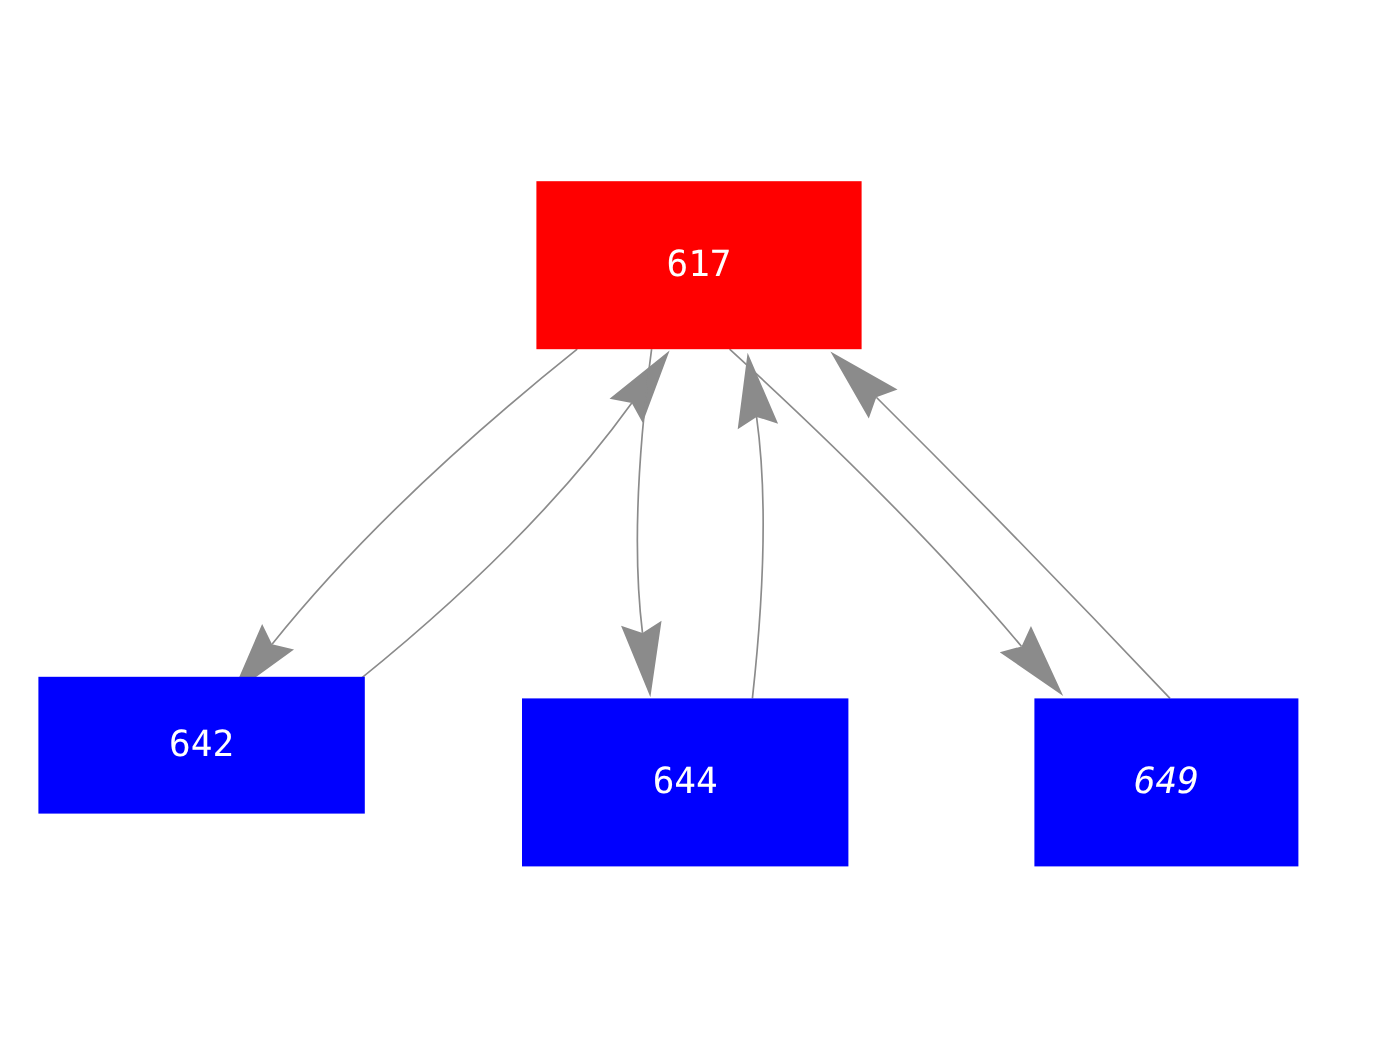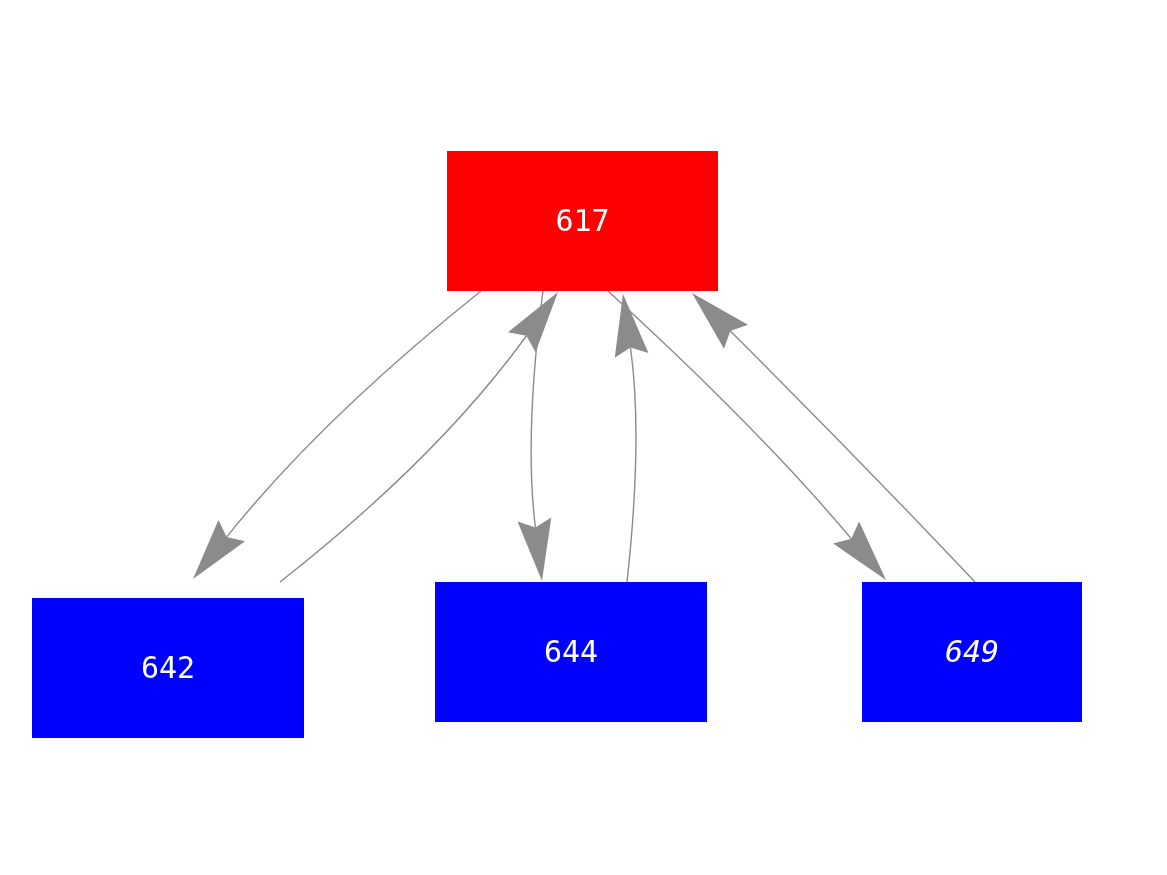--- a/index.html
+++ b/index.html
@@ -63,21 +63,21 @@
       </g>
       <g>
         <path d="M 975 582 Q 852 452 730.2607171130911 331.02158763113425" fill="none" stroke="#8b8b8b" stroke-width="1.4"></path>
         <polygon points="692,293 747.9609093574514,324.6445354506447 730.2607171130911,331.02158763113425 723.9947621668958,348.76141312667545" fill="#8b8b8b"></polygon>
       </g>
     </svg>
 
 <div class="node" style="left: 447px; top: 151px; width: 271px; height: 140px; background: rgb(255, 0, 0);">
       <span class="node-label" style="color: rgb(255, 255, 255);">617</span>
     </div>
-    <div class="node" style="left: 32px; top: 598px; width: 272px; height: 140px; background: rgb(0, 0, 255);">
+    <div class="node" style="left: 32px; top: 564px; width: 272px; height: 114px; background: rgb(0, 0, 255);">
       <span class="node-label" style="color: rgb(255, 255, 255);">642</span>
     </div>
     <div class="node" style="left: 435px; top: 582px; width: 272px; height: 140px; background: rgb(0, 0, 255);">
       <span class="node-label" style="color: rgb(255, 255, 255);">644</span>
     </div>
     <div class="node" style="left: 862px; top: 582px; width: 220px; height: 140px; background: rgb(0, 0, 255); font-style: italic;">
       <span class="node-label" style="color: rgb(255, 255, 255);">649</span>
     </div>
   </div>
 

